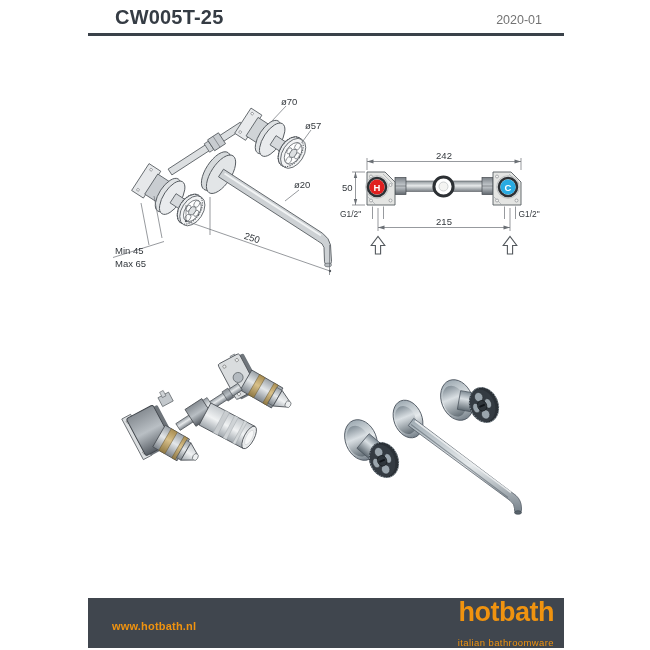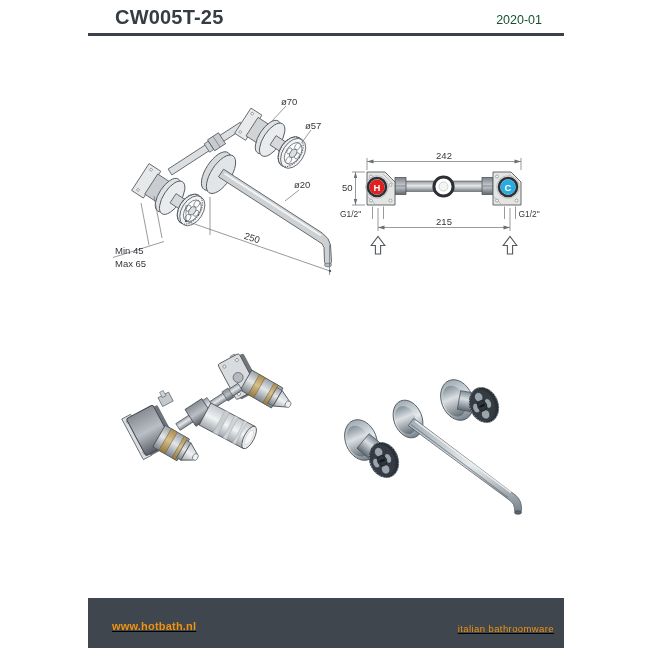--- a/index.html
+++ b/index.html
@@ -2,32 +2,32 @@
 <html><head>
 <meta charset="utf-8">
 <style>
   html,body{margin:0;padding:0;background:#ffffff;}
   #page{position:relative;width:650px;height:650px;background:#ffffff;overflow:hidden;
         font-family:"Liberation Sans",sans-serif;border-radius:7px;}
   
   #hdr{position:absolute;left:88px;top:0;width:476px;height:36px;}
   #hdr .model{position:absolute;left:27px;top:6px;font-size:20px;font-weight:bold;
       color:#353c44;letter-spacing:.2px;}
-  #hdr .date{position:absolute;right:22px;top:13px;font-size:12.5px;color:#14532d;}
+  #hdr .date{position:absolute;right:22px;top:13px;font-size:12.5px;color:#737373;}
   #hdr .rule{position:absolute;left:0;top:33px;width:476px;height:2.5px;background:#3a4149;}
   
   .panel{position:absolute;}
   svg text{font-family:"Liberation Sans",sans-serif;fill:#33383d;}
   .dim{font-size:9.5px;}
   .dimS{font-size:8.4px;}
   .hc{font-size:9.5px;font-weight:bold;fill:#ffffff;}
   
   #ftr{position:absolute;left:88px;top:598px;width:476px;height:50px;background:#40464e;
        display:flex;justify-content:space-between;align-items:center;box-sizing:border-box;
-       padding:0 10px 0 24px;text-decoration:underline;}
+       padding:0 10px 0 24px;}
   #ftr .site{color:#f0930f;font-size:11px;font-weight:bold;letter-spacing:.2px;margin-top:6px;}
   #ftr .logo{text-align:right;line-height:1;}
   #ftr .brand{color:#f0930f;font-size:27px;font-weight:bold;letter-spacing:-.5px;display:block;}
   #ftr .tag{color:#f0930f;font-size:9.5px;letter-spacing:.4px;display:block;margin-top:12px;}
 </style>
 </head>
 <body>
 
 <div id="page">
 
@@ -362,17 +362,18 @@
       <g transform="translate(28,81) rotate(40)">
         <rect x="0" y="-9.5" width="25" height="19" fill="url(#gChrome)" stroke="#47505a" stroke-width="0.7"></rect>
       </g>
       <use href="#wheelD" transform="translate(49,100) rotate(-22)"></use>
     </g>
   </svg>
 
   <div id="ftr">
     <span class="site">www.hotbath.nl</span>
     <span class="logo">
+      <span class="brand">hotbath</span>
       <span class="tag">italian bathroomware</span>
     </span>
   </div>
 
 </div>
 
 </body></html>

